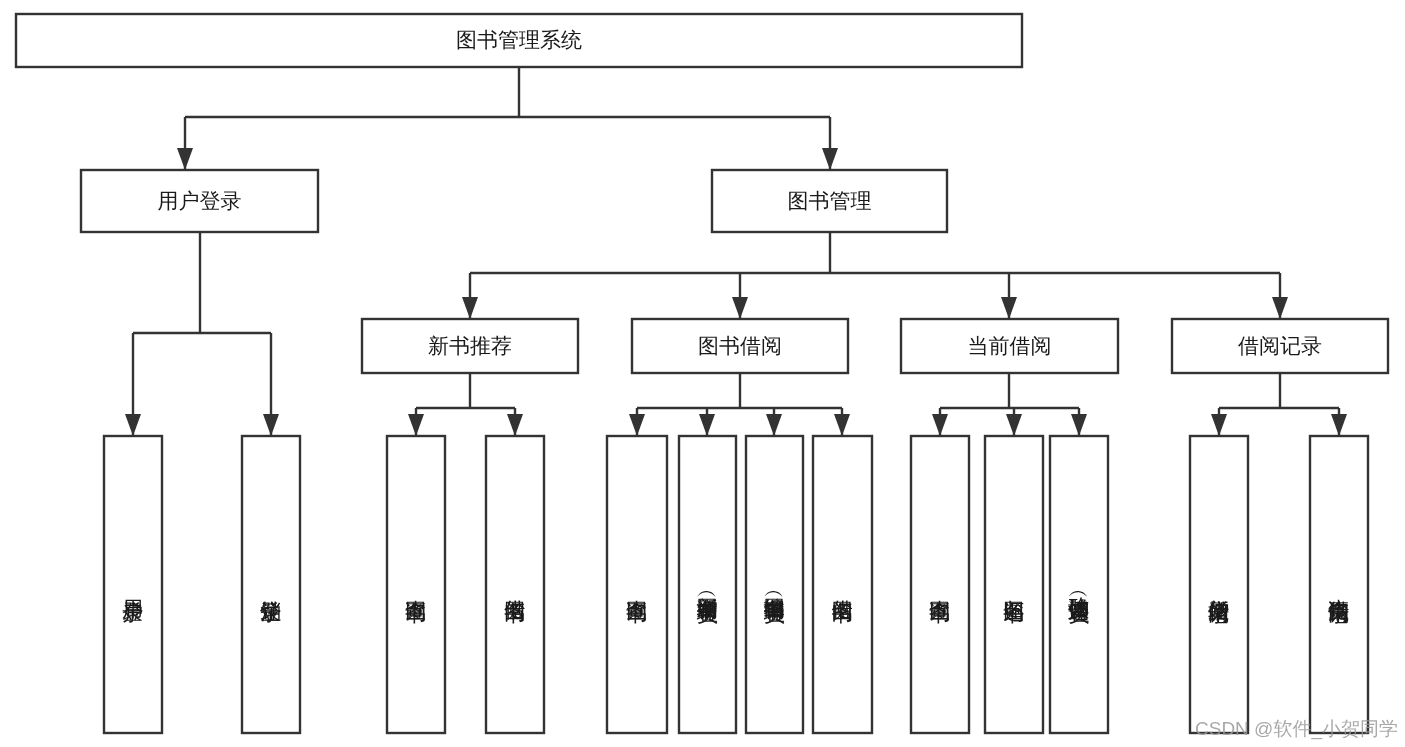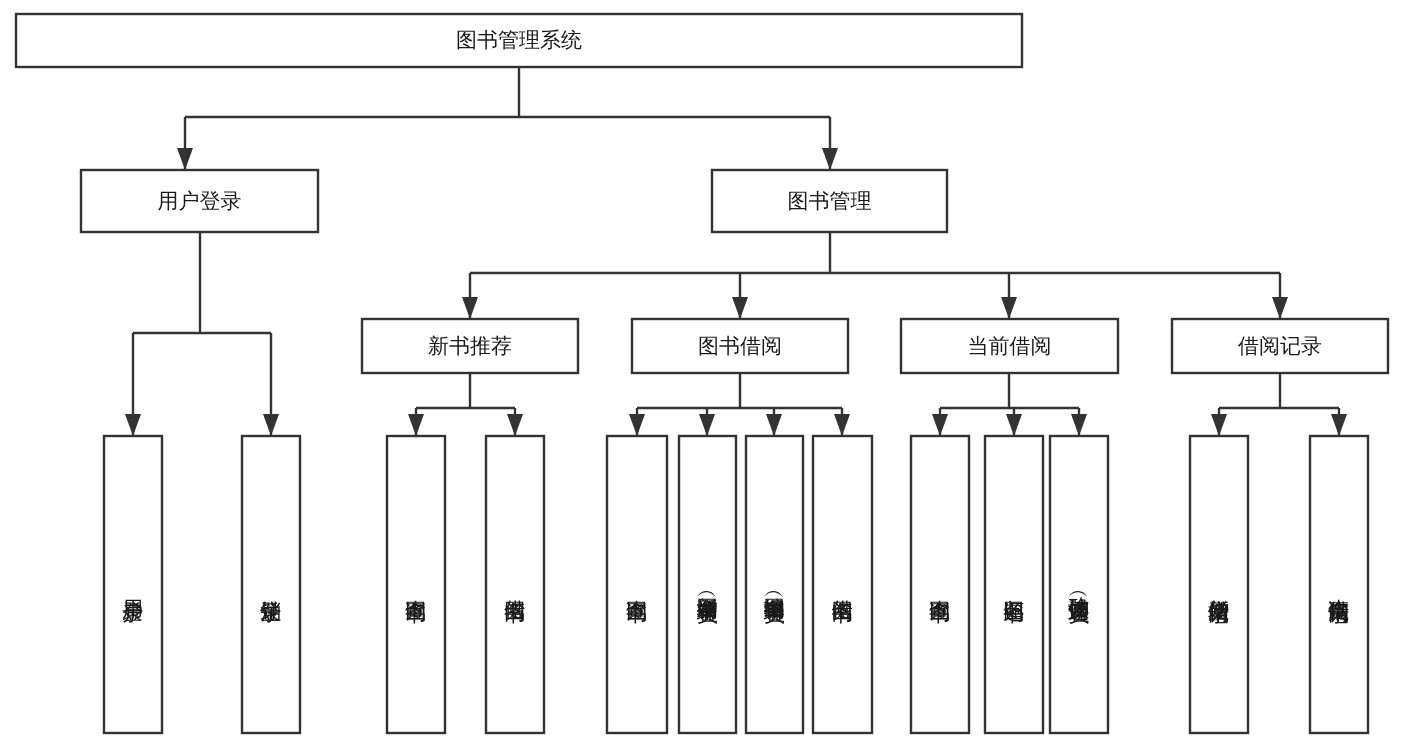--- a/index.html
+++ b/index.html
@@ -175,14 +175,15 @@
       <div class="node-label-v" style="left: 679px; width: 57px; top: 442px; height: 285px; justify-content: center; align-items: center;">新增图书（管理员）</div>
       <div class="node-label-v" style="left: 746px; width: 57px; top: 442px; height: 285px; justify-content: center; align-items: center;">编辑图书（管理员）</div>
       <div class="node-label-v" style="left: 813px; width: 59px; top: 442px; height: 285px; justify-content: center; align-items: center;">借阅图书</div>
       <div class="node-label-v" style="left: 911px; width: 58px; top: 442px; height: 285px; justify-content: center; align-items: center;">查询图书</div>
       <div class="node-label-v" style="left: 985px; width: 58px; top: 442px; height: 285px; justify-content: center; align-items: center;">归还图书</div>
       <div class="node-label-v" style="left: 1050px; width: 58px; top: 442px; height: 285px; justify-content: center; align-items: center;">确认归还（管理员）</div>
       <div class="node-label-v" style="left: 1190px; width: 58px; top: 442px; height: 285px; justify-content: center; align-items: center;">新增借阅记录</div>
       <div class="node-label-v" style="left: 1310px; width: 58px; top: 442px; height: 285px; justify-content: center; align-items: center;">查询借阅记录</div>
     </div>
 
+  <div class="watermark" style="left: 1195px; top: 716px;">CSDN @软件_小贺同学</div>
 
 </div>
 
 </body></html>

